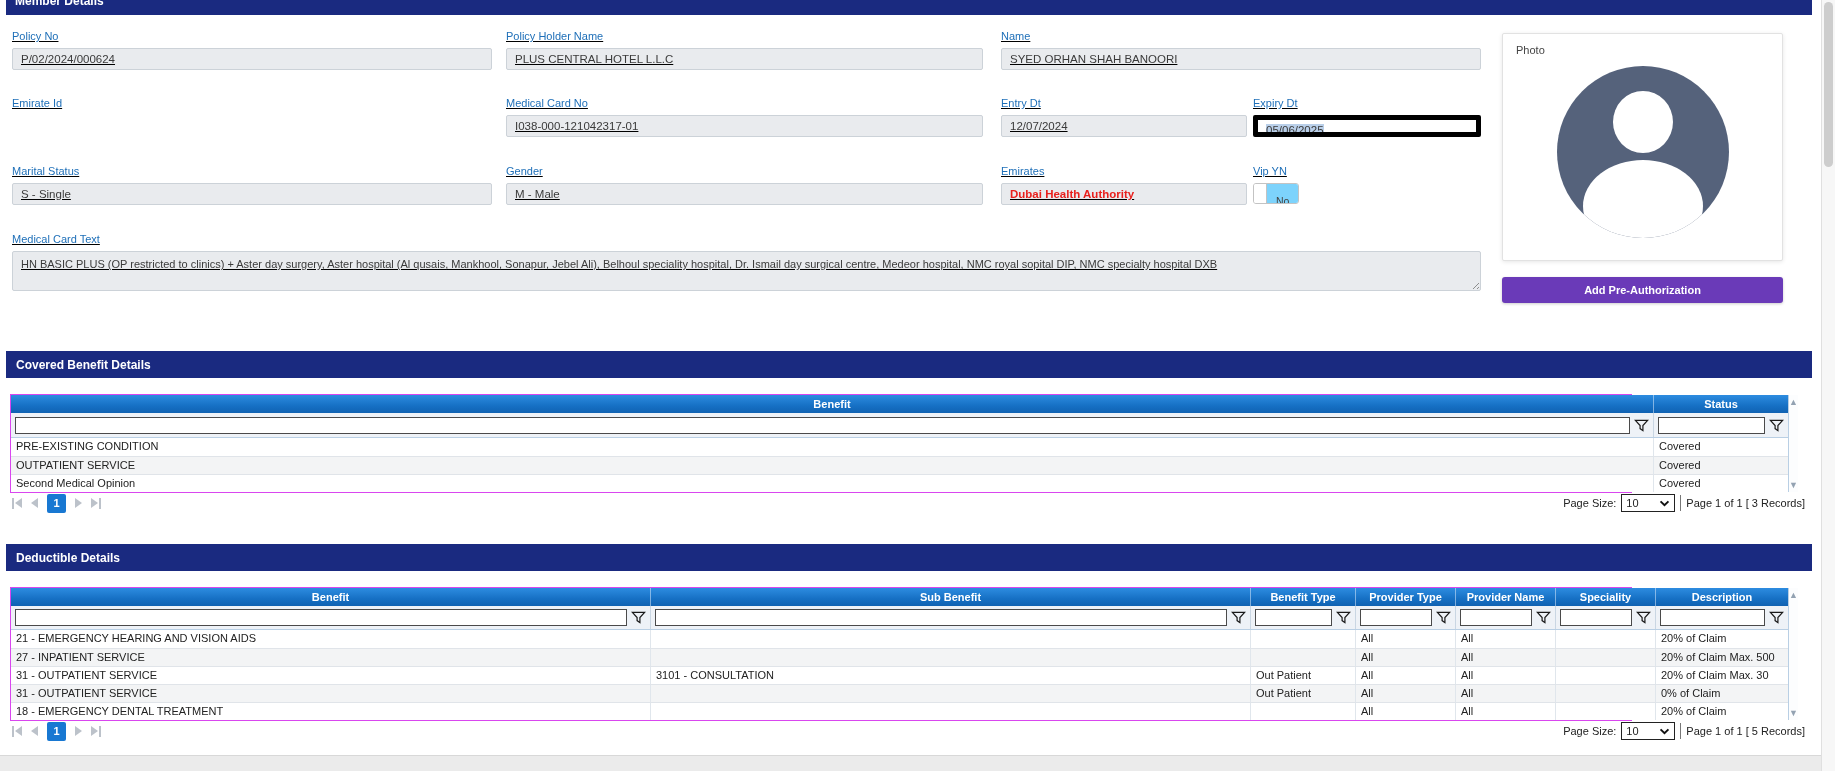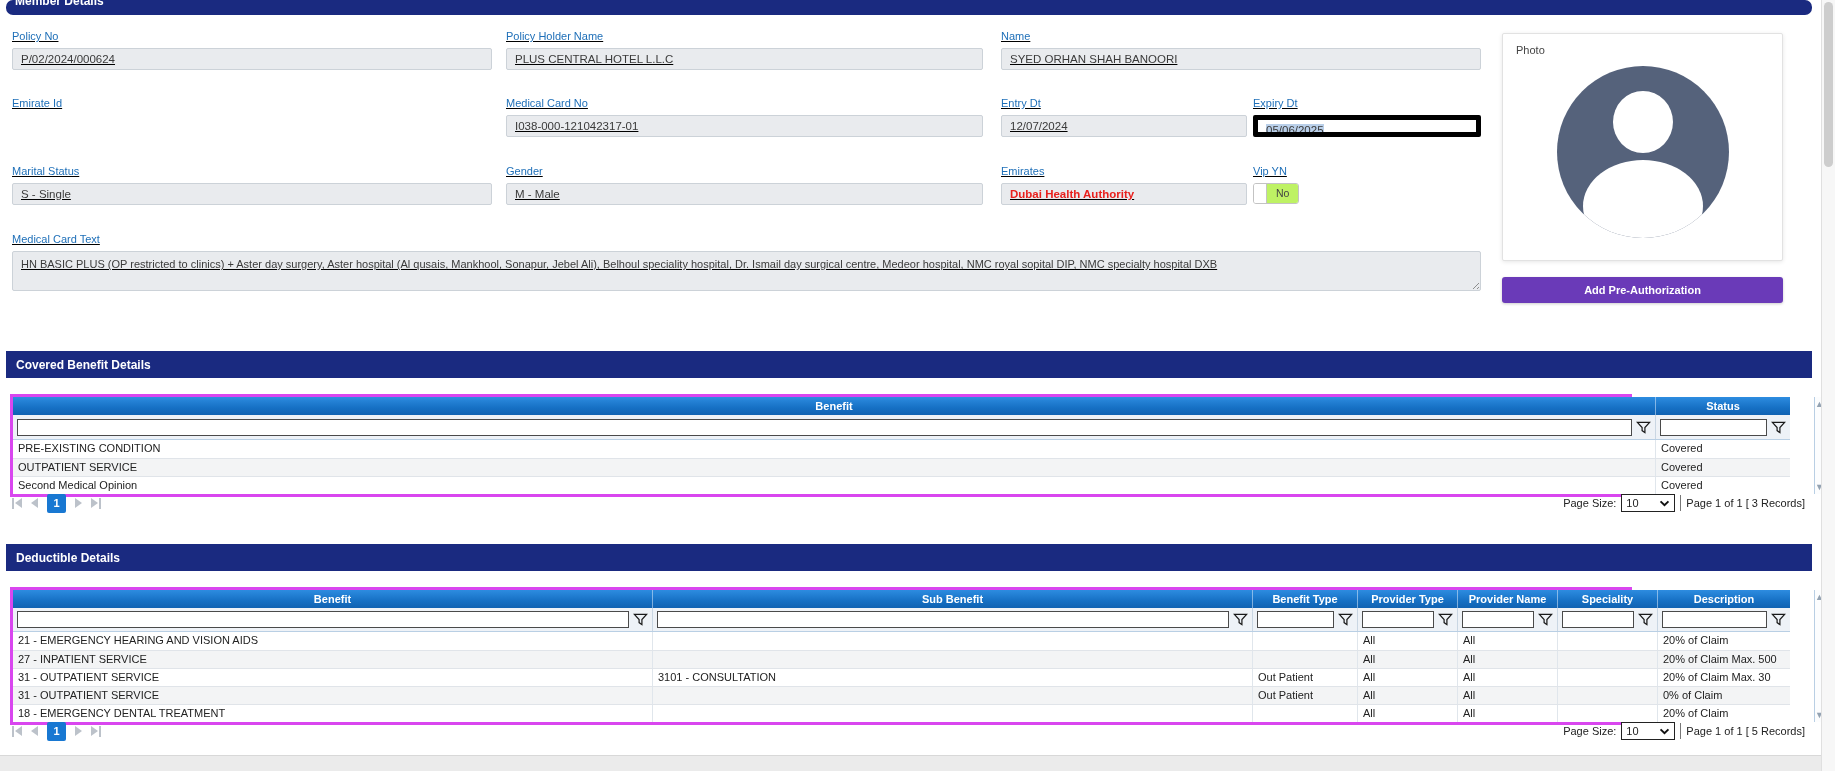--- a/index.html
+++ b/index.html
@@ -1,21 +1,21 @@
 <!DOCTYPE html>
 <html><head>
 <meta charset="utf-8">
 <style>
   * { margin:0; padding:0; box-sizing:border-box; }
   html,body { width:1835px; height:771px; background:#fff; overflow:hidden;
               font-family:"Liberation Sans", sans-serif; position:relative; }
 
   
   .topbar { position:absolute; left:6px; top:0; width:1806px; height:15px;
-            background:#1a2a80; overflow:hidden;border-radius:7px; }
+            background:#1a2a80; overflow:hidden; }
   .topbar .ttl { color:#fff; font-size:12px; font-weight:bold; margin:-6px 0 0 9px; }
 
   
   .f { position:absolute;text-decoration:underline; }
   .flabel { font-size:11px; color:#1e6fb8; margin-bottom:6px; white-space:nowrap; }
   .fvalue { height:22px; line-height:20px; background:#e9ebee; border:1px solid #ccd2d8;
             border-radius:2px; padding:0 8px; font-size:11.5px; color:#3a3a3a;
             white-space:nowrap; overflow:hidden; }
   .fvalue.editable { background:#fff; border:5px solid #000000; }
   .sel-hl { background:#b9cfe9; }
@@ -25,21 +25,21 @@
   .mct { height:40px; line-height:15px; background:#e9ebee; border:1px solid #ccd2d8;
          border-radius:2px; padding:5px 8px; font-size:11px; color:#3a3a3a; overflow:hidden; }
   .resize-h { position:absolute; right:2px; bottom:2px; width:9px; height:9px;
               background:repeating-linear-gradient(135deg, transparent 0 2px, #8d8d8d 2px 3px);
               clip-path:polygon(100% 0, 100% 100%, 0 100%); }
 
   
   .toggle { display:inline-flex; height:21px; border:1px solid #c3c3c3; border-radius:3px;
             overflow:hidden; cursor:pointer; }
   .toggle .knob { width:13px; background:#fff; border-right:1px solid #c3c3c3; }
-  .toggle .tlabel { background:#bef264; padding:0 9px; font-size:10.5px; line-height:19px; color:#444; }
+  .toggle .tlabel { background:#7dd3fc; padding:8px 9px; font-size:10.5px; line-height:19px; color:#444; }
 
   
   .photo-panel { position:absolute; left:1502px; top:33px; width:281px; height:228px;
                  background:#fff; border:1px solid #e2e2e2; border-radius:2px;
                  box-shadow:0 1px 4px rgba(0,0,0,.10); }
   .photo-panel .plabel { font-size:11px; color:#444; padding:10px 0 0 13px; }
   .avatar { position:absolute; left:50%; top:32px; transform:translateX(-50%);
             width:172px; height:172px; border-radius:50%; background:#55627b; overflow:hidden; }
   .avatar .head { position:absolute; left:50%; top:25px; transform:translateX(-50%);
                   width:60px; height:62px; border-radius:50%; background:#fff; }
@@ -49,22 +49,22 @@
                  background:#6a3ab8; border:none; border-radius:3px; color:#fff;
                  font-size:11px; font-weight:bold; cursor:pointer;
                  font-family:"Liberation Sans", sans-serif; box-shadow:0 1px 3px rgba(0,0,0,.2); }
 
   
   .section-bar { position:absolute; left:6px; width:1806px; height:27px; background:#1a2a80;
                  color:#fff; font-size:12px; font-weight:bold; display:flex;
                  align-items:center; padding-left:10px; }
 
   
-  .dtable { position:absolute; left:10px; width:1622px; border:3px solid #d946ef;
-            background:#fff; display:flex;gap:24px; }
+  .dtable { position:absolute; left:10px; width:1622px; border:1px solid #d946ef;
+            background:#fff; display:flex; }
   .dt-main { width:1777px; }
   .dt-head { display:flex; height:18px;
              background:linear-gradient(180deg,#2d8ce0 0%,#1670c4 60%,#1062b2 100%); }
   .hc { color:#fff; font-size:11px; font-weight:bold; text-align:center; line-height:18px;
         border-right:1px solid rgba(215,232,250,.55); overflow:hidden; white-space:nowrap; cursor:pointer; }
   .hc:last-child { border-right:none; }
   .dt-filter { display:flex; height:25px; background:#eef2f7; border-bottom:1px solid #b9cfe4; }
   .fc { display:flex; align-items:center; gap:4px; padding:0 4px; border-right:1px solid #c9d6e3; }
   .fc:last-child { border-right:none; }
   .fc input { flex:1; min-width:0; height:17px; border:1px solid #4a4a4a; background:#fff;

